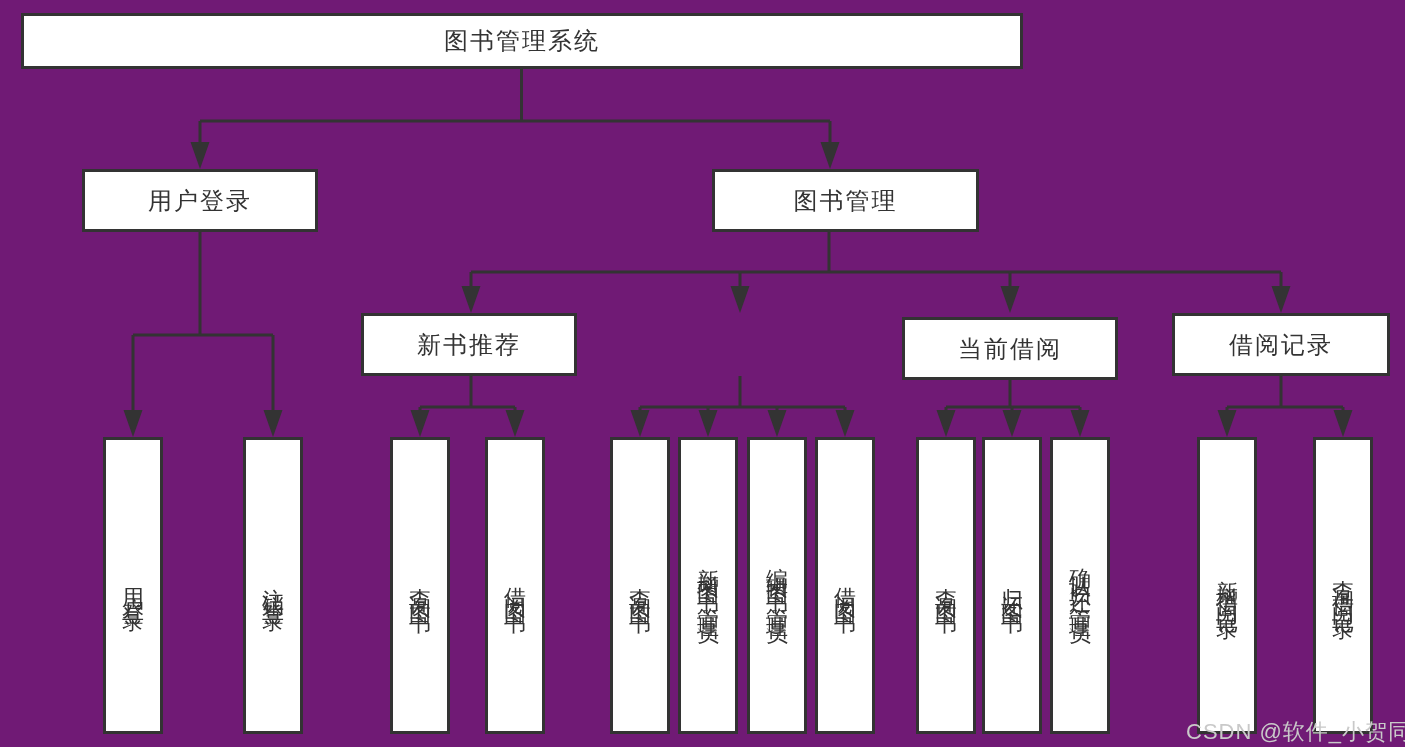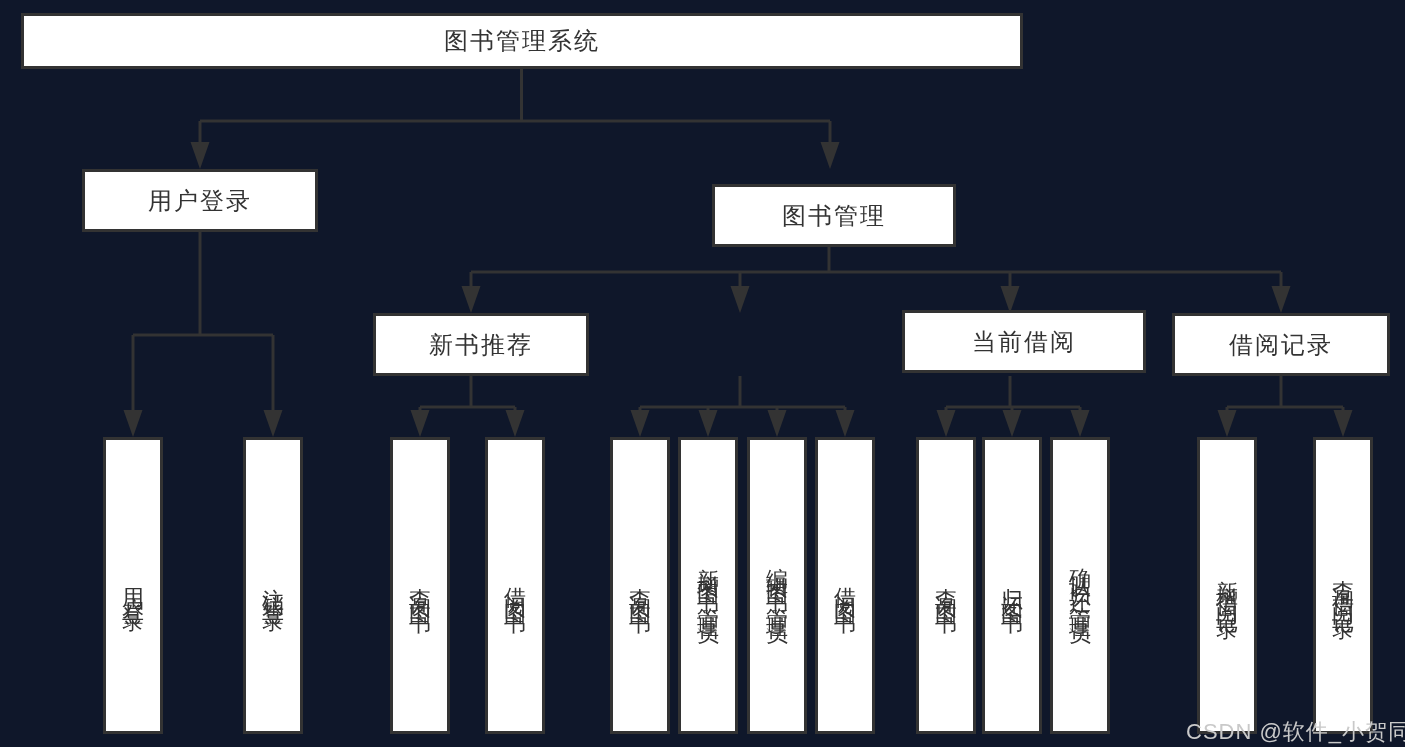--- a/index.html
+++ b/index.html
@@ -1,20 +1,20 @@
 <!DOCTYPE html>
 <html><head>
 <meta charset="utf-8">
 <style>
   html, body { margin: 0; padding: 0; background: #ffffff; }
   #canvas {
     position: relative;
     width: 1405px;
     height: 747px;
-    background: #0f172a;
+    background: #701a75;
     font-family: "Liberation Sans", "DejaVu Sans", sans-serif;
     overflow: hidden;
   }
   #connectors {
     position: absolute;
     left: 0; top: 0;
     z-index: 1;
   }
   #connectors path {
     stroke: #333333;
@@ -144,24 +144,24 @@
       <path d="M1227 407 V412"></path>
       <polygon points="1217.5,410 1236.5,410 1227,437"></polygon>
       <path d="M1343 407 V412"></path>
       <polygon points="1333.5,410 1352.5,410 1343,437"></polygon>
     </g>
   </svg>
 
   <div class="hbox" style="left:21px; top:13px; width:1002px; height:56px;">图书管理系统</div>
 
   <div class="hbox" style="left:82px; top:169px; width:236px; height:63px;">用户登录</div>
-  <div class="hbox" style="left:712px; top:184px; width:244px; height:63px;">图书管理</div>
+  <div class="hbox" style="left:712px; top:169px; width:267px; height:63px;">图书管理</div>
 
-  <div class="hbox" style="left:373px; top:313px; width:216px; height:63px;">新书推荐</div>
-  <div class="hbox" style="left:902px; top:310px; width:244px; height:63px;">当前借阅</div>
+  <div class="hbox" style="left:361px; top:313px; width:216px; height:63px;">新书推荐</div>
+  <div class="hbox" style="left:902px; top:317px; width:216px; height:63px;">当前借阅</div>
   <div class="hbox" style="left:1172px; top:313px; width:218px; height:63px;">借阅记录</div>
 
   <div class="vbox" style="left:103px;">用户登录</div>
   <div class="vbox" style="left:243px;">注销登录</div>
 
   <div class="vbox" style="left:390px;">查询图书</div>
   <div class="vbox" style="left:485px;">借阅图书</div>
 
   <div class="vbox" style="left:610px;">查询图书</div>
   <div class="vbox" style="left:678px;">新增图书（管理员）</div>

